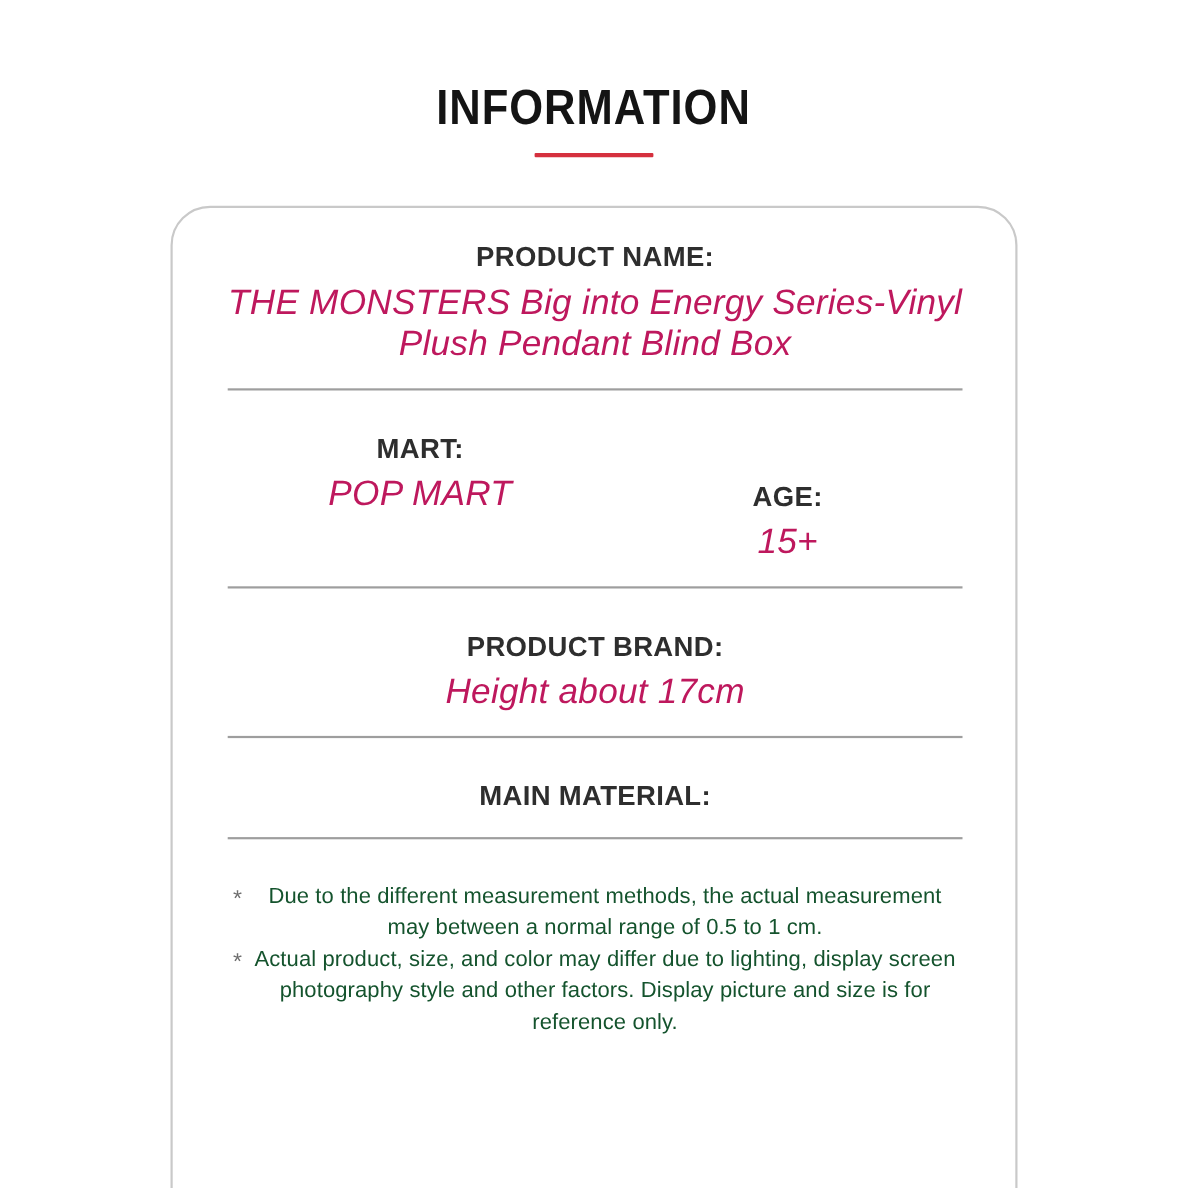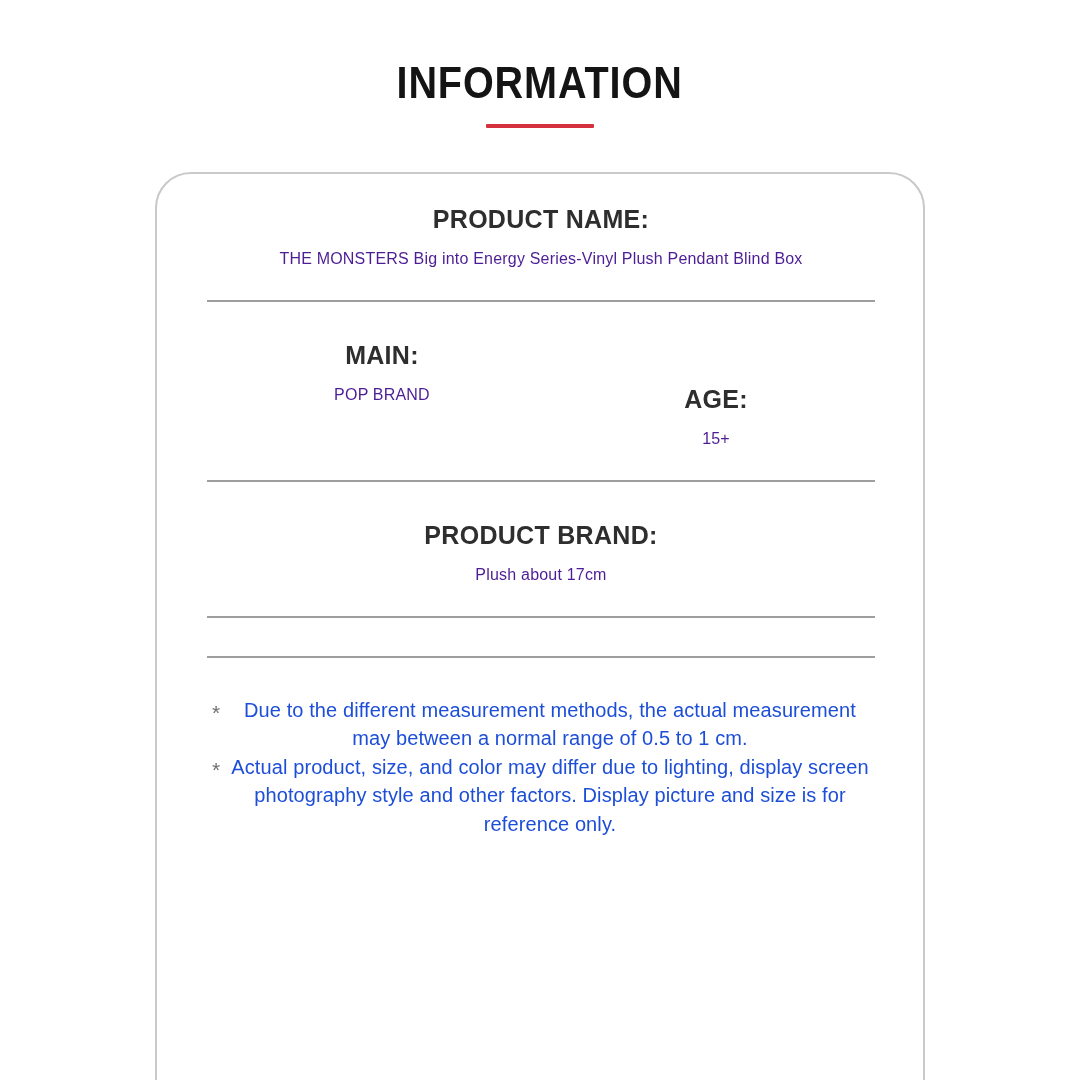--- a/index.html
+++ b/index.html
@@ -4,21 +4,21 @@
 <style>
   * { margin: 0; padding: 0; box-sizing: border-box; }
   html, body {
     width: 1080px; height: 1080px;
     background: #ffffff;
     font-family: "Liberation Sans", "DejaVu Sans", sans-serif;
     overflow: hidden;
   }
   .page { width: 1080px; height: 1080px; position: relative; }
 
-  .title-wrap { text-align: center; padding-top: 58px; }
+  .title-wrap { text-align: center; padding-top: 73px; }
   .title {
     display: inline-block;
     font-size: 45px;
     font-weight: bold;
     color: #141414;
     letter-spacing: 1px;
     transform: scaleX(0.88);
     transform-origin: center;
     line-height: 1.1;
   }
@@ -41,25 +41,26 @@
   }
 
   .label {
     font-size: 25px;
     font-weight: bold;
     color: #2e2e2e;
     line-height: 30px;
     letter-spacing: 0.3px;
   }
   .value {
-    font-size: 16px;
-    color: #4c1d95;
+    font-size: 32px;
+    color: #be185d;
     line-height: 38px;
     margin-top: 6px;
     letter-spacing: 0.2px;
+    font-style: italic;
   }
 
   .divider {
     border: none;
     border-top: 2px solid #9e9e9e;
     margin: 22px 0 38px 0;
   }
 
   .two-col { display: flex; }
   .col-brand { width: 350px; flex: 0 0 350px; }
@@ -71,21 +72,21 @@
     flex: 0 0 18px;
     font-size: 21px;
     line-height: 29px;
     color: #6f6f6f;
     padding-top: 2px;
   }
   .note-text {
     flex: 1;
     font-size: 20px;
     line-height: 28.5px;
-    color: #1d4ed8;
+    color: #14532d;
     letter-spacing: 0.1px;
   }
 </style>
 </head>
 <body>
 
 <div class="page">
 
   <div class="title-wrap">
     <h1 class="title">INFORMATION</h1>
@@ -96,39 +97,40 @@
 
     <section>
       <div class="label">PRODUCT NAME:</div>
       <div class="value">THE MONSTERS Big into Energy Series-Vinyl Plush Pendant Blind Box</div>
     </section>
 
     <hr class="divider">
 
     <section class="two-col">
       <div class="col-brand">
-        <div class="label">MAIN:</div>
-        <div class="value">POP BRAND</div>
+        <div class="label">MART:</div>
+        <div class="value">POP MART</div>
       </div>
       <div class="col-age">
         <div class="label">AGE:</div>
         <div class="value">15+</div>
       </div>
     </section>
 
     <hr class="divider">
 
     <section>
       <div class="label">PRODUCT BRAND:</div>
-      <div class="value">Plush about 17cm</div>
+      <div class="value">Height about 17cm</div>
     </section>
 
     <hr class="divider">
 
     <section>
+      <div class="label">MAIN MATERIAL:</div>
     </section>
 
     <hr class="divider">
 
     <div class="notes">
       <div class="note">
         <span class="bullet">*</span>
         <span class="note-text">Due to the different measurement methods, the actual measurement may between a normal range of 0.5 to 1 cm.</span>
       </div>
       <div class="note">

